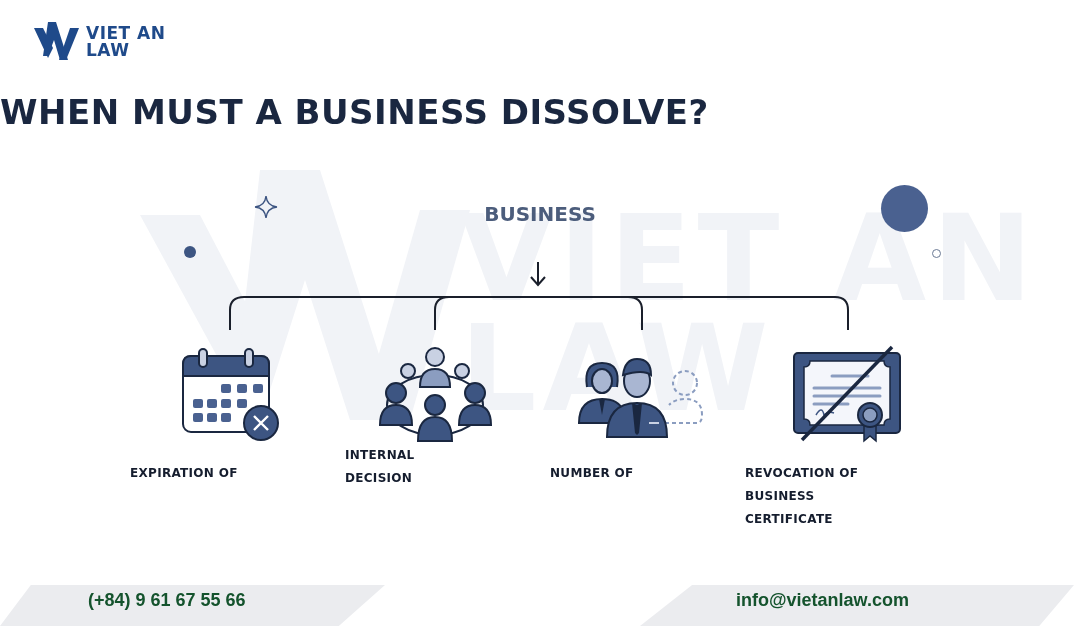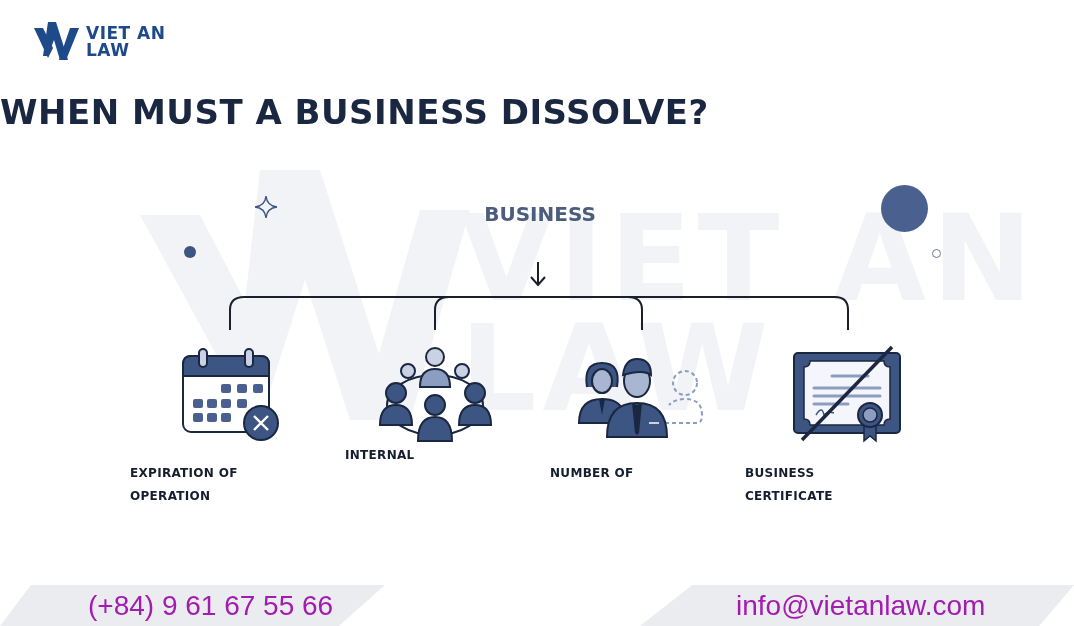--- a/index.html
+++ b/index.html
@@ -9,21 +9,21 @@
   .watermark { position:absolute; left:0; top:0; width:1074px; height:626px; pointer-events:none; }
   .logo { left:34px; top:20px; display:flex; align-items:center; gap:6px; }
   .logo-text { color:#1f4a8a; font-weight:bold; font-size:17px; line-height:17px; letter-spacing:0.5px; }
   .title { left:0; top:92px; width:1074px; text-align:left; color:#1a2740; font-weight:bold;
            font-size:34px; letter-spacing:0.5px; }
   .root-label { left:430px; top:200px; width:220px; text-align:center; color:#4c5d7c; font-weight:bold;
                 font-size:20px; line-height:29px; }
   .item-label { position:absolute; color:#151d2e; font-weight:bold; font-size:12px;
                 line-height:23px; letter-spacing:0.3px; }
   .footer-band { position:absolute; top:585px; height:41px; background:#ebecef; }
-  .footer-text { position:absolute; top:590px; color:#a21caf; font-weight:normal; font-size:28px;
+  .footer-text { position:absolute; top:590px; color:#14532d; font-weight:bold; font-size:18px;
                  font-family:"Liberation Sans", sans-serif; }
 </style>
 </head>
 <body>
 
 <svg class="watermark" viewBox="0 0 1074 626">
   <g fill="#f1f3f7">
     <polygon points="140,215 200,215 260,330 230,380"></polygon>
     <polygon points="260,170 320,170 400,420 350,420 305,280 270,390 235,390"></polygon>
     <polygon points="420,210 470,210 410,420 360,420"></polygon>
@@ -129,29 +129,30 @@
   </g>
   <path d="M24 70 Q30 60 32 70 Q36 66 42 68" fill="none" stroke="#3d5582" stroke-width="1.5"></path>
   <path d="M72 78 V96 L78 91 L84 96 V78Z" fill="#3d5582" stroke="#1a2740" stroke-width="1.5"></path>
   <circle cx="78" cy="70" r="12" fill="#3d5582" stroke="#1a2740" stroke-width="2"></circle>
   <circle cx="78" cy="70" r="7" fill="#8b9dc0" stroke="#1a2740" stroke-width="1.5"></circle>
   <line x1="10" y1="95" x2="100" y2="2" stroke="#1a2740" stroke-width="3.5"></line>
 </svg>
 
 <div class="item-label" style="left:130px;top:462px;width:200px">
   <div>EXPIRATION OF</div>
-  <div>OPERATION</div>
 </div>
 <div class="item-label" style="left:345px;top:444px;width:180px">
   <div>INTERNAL</div>
+  <div>DECISION</div>
 </div>
 <div class="item-label" style="left:550px;top:462px;width:184px">
   <div>NUMBER OF</div>
 </div>
 <div class="item-label" style="left:745px;top:462px;width:210px">
+  <div>REVOCATION OF</div>
   <div>BUSINESS</div>
   <div>CERTIFICATE</div>
 </div>
 
 <div class="footer-band" style="left:0;width:385px;clip-path:polygon(8% 0,100% 0,88% 100%,0 100%)"></div>
 <div class="footer-band" style="left:640px;width:434px;clip-path:polygon(12% 0,100% 0,92% 100%,0 100%)"></div>
 <div class="footer-text" style="left:88px">(+84) 9 61 67 55 66</div>
 <div class="footer-text" style="left:736px">info@vietanlaw.com</div>
 
 </body></html>

